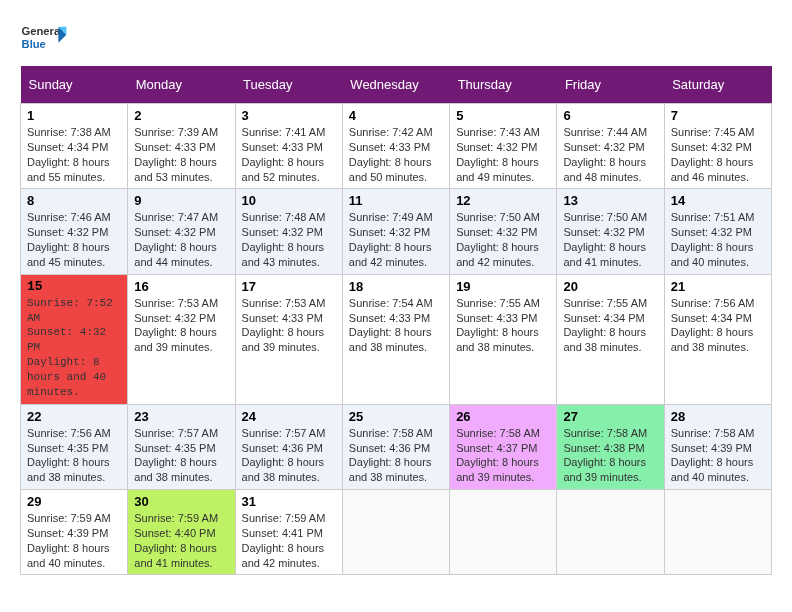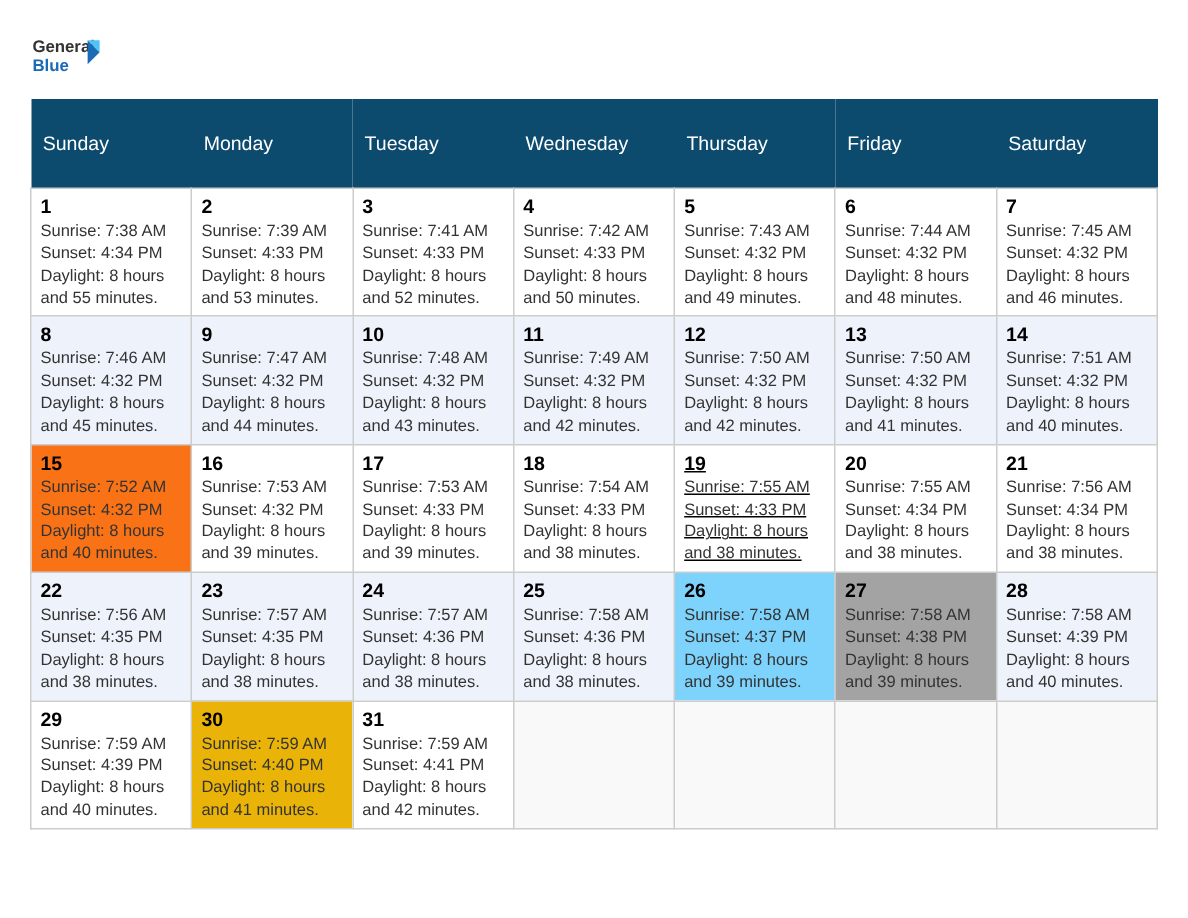--- a/index.html
+++ b/index.html
@@ -27,24 +27,24 @@
     .location-title {
       font-size: 14px;
       color: #555;
     }
     .calendar-table {
       width: 100%;
       border-collapse: collapse;
       font-size: 11px;
     }
     .calendar-table th {
-      background: #0c4a6e;
+      background: #701a75;
       color: #fff;
       text-align: left;
-      padding: 22px 8px;
+      padding: 11px 8px;
       font-size: 13px;
       font-weight: normal;
     }
     .calendar-table td {
       border: 1px solid #ccc;
       vertical-align: top;
       padding: 4px 6px;
       width: calc(100% / 7);
       height: 80px;
       background: #fff;
@@ -216,21 +216,21 @@
         <td style="background: rgb(238, 242, 251); margin-left: 42px;">
         <span class="day-number">14</span>
         <span class="day-info">
           Sunrise: 7:51 AM<br>
           Sunset: 4:32 PM<br>
           Daylight: 8 hours and 40 minutes.
         </span>
       </td>
       </tr>
       <tr>
-        <td style="background: #f97316;">
+        <td style="background: #ef4444; font-family: Liberation Mono, monospace;">
         <span class="day-number">15</span>
         <span class="day-info">
           Sunrise: 7:52 AM<br>
           Sunset: 4:32 PM<br>
           Daylight: 8 hours and 40 minutes.
         </span>
       </td>
         <td style="background: rgb(255, 255, 255);">
         <span class="day-number">16</span>
         <span class="day-info">
@@ -248,21 +248,21 @@
         </span>
       </td>
         <td style="background: rgb(255, 255, 255); border-radius: 30px;">
         <span class="day-number">18</span>
         <span class="day-info">
           Sunrise: 7:54 AM<br>
           Sunset: 4:33 PM<br>
           Daylight: 8 hours and 38 minutes.
         </span>
       </td>
-        <td style="background: rgb(255, 255, 255); text-decoration: underline;">
+        <td style="background: rgb(255, 255, 255);">
         <span class="day-number">19</span>
         <span class="day-info">
           Sunrise: 7:55 AM<br>
           Sunset: 4:33 PM<br>
           Daylight: 8 hours and 38 minutes.
         </span>
       </td>
         <td style="background: rgb(255, 255, 255);">
         <span class="day-number">20</span>
         <span class="day-info">
@@ -306,29 +306,29 @@
         </span>
       </td>
         <td style="background: rgb(238, 242, 251);">
         <span class="day-number">25</span>
         <span class="day-info">
           Sunrise: 7:58 AM<br>
           Sunset: 4:36 PM<br>
           Daylight: 8 hours and 38 minutes.
         </span>
       </td>
-        <td style="background: #7dd3fc;">
+        <td style="background: #f0abfc;">
         <span class="day-number">26</span>
         <span class="day-info">
           Sunrise: 7:58 AM<br>
           Sunset: 4:37 PM<br>
           Daylight: 8 hours and 39 minutes.
         </span>
       </td>
-        <td style="background: #a3a3a3; margin-top: 44px;">
+        <td style="background: #86efac; margin-top: 44px;">
         <span class="day-number">27</span>
         <span class="day-info">
           Sunrise: 7:58 AM<br>
           Sunset: 4:38 PM<br>
           Daylight: 8 hours and 39 minutes.
         </span>
       </td>
         <td style="background: rgb(238, 242, 251);">
         <span class="day-number">28</span>
         <span class="day-info">
@@ -340,21 +340,21 @@
       </tr>
       <tr>
         <td style="background: rgb(255, 255, 255);">
         <span class="day-number">29</span>
         <span class="day-info">
           Sunrise: 7:59 AM<br>
           Sunset: 4:39 PM<br>
           Daylight: 8 hours and 40 minutes.
         </span>
       </td>
-        <td style="background: #eab308;">
+        <td style="background: #bef264;">
         <span class="day-number">30</span>
         <span class="day-info">
           Sunrise: 7:59 AM<br>
           Sunset: 4:40 PM<br>
           Daylight: 8 hours and 41 minutes.
         </span>
       </td>
         <td style="background: rgb(255, 255, 255);">
         <span class="day-number">31</span>
         <span class="day-info">

